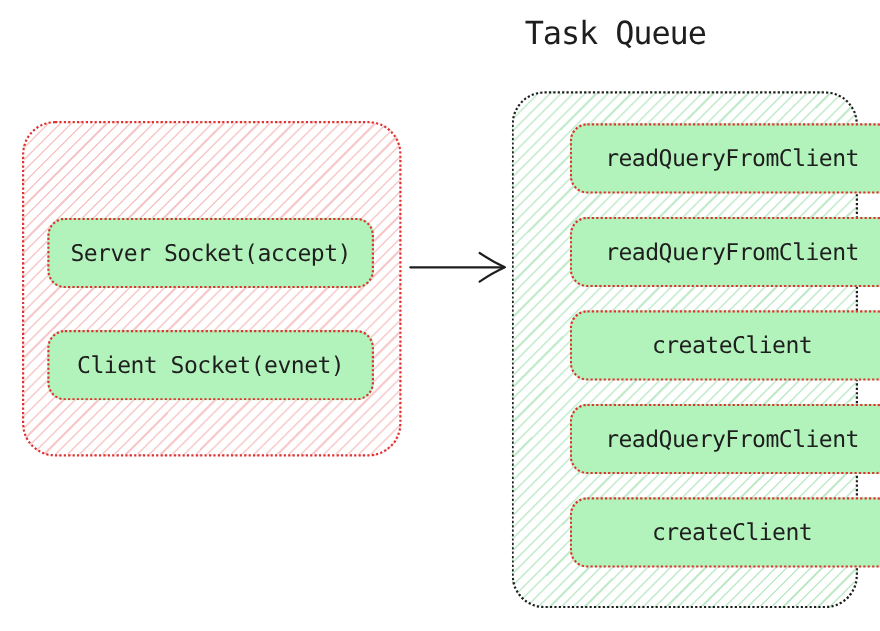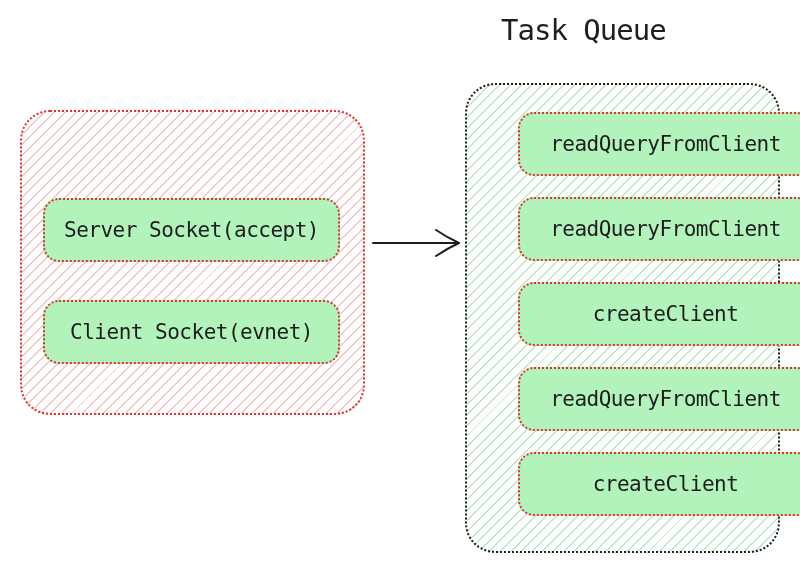--- a/index.html
+++ b/index.html
@@ -58,21 +58,21 @@
     position: absolute;
     left: 20px; top: 16px;
     font-size: 29px;
     line-height: 1;
     color: var(--red, #e03131);
     letter-spacing: -1px;
     white-space: nowrap;
   }
   .queue-title {
     position: absolute;
-    left: 501px; top: 16px;
+    left: 477px; top: 16px;
     font-size: 29px;
     line-height: 1;
     color: var(--dark, #1e1e1e);
     letter-spacing: -1px;
     white-space: nowrap;
   }
 
   
   .node {
     box-sizing: border-box;

